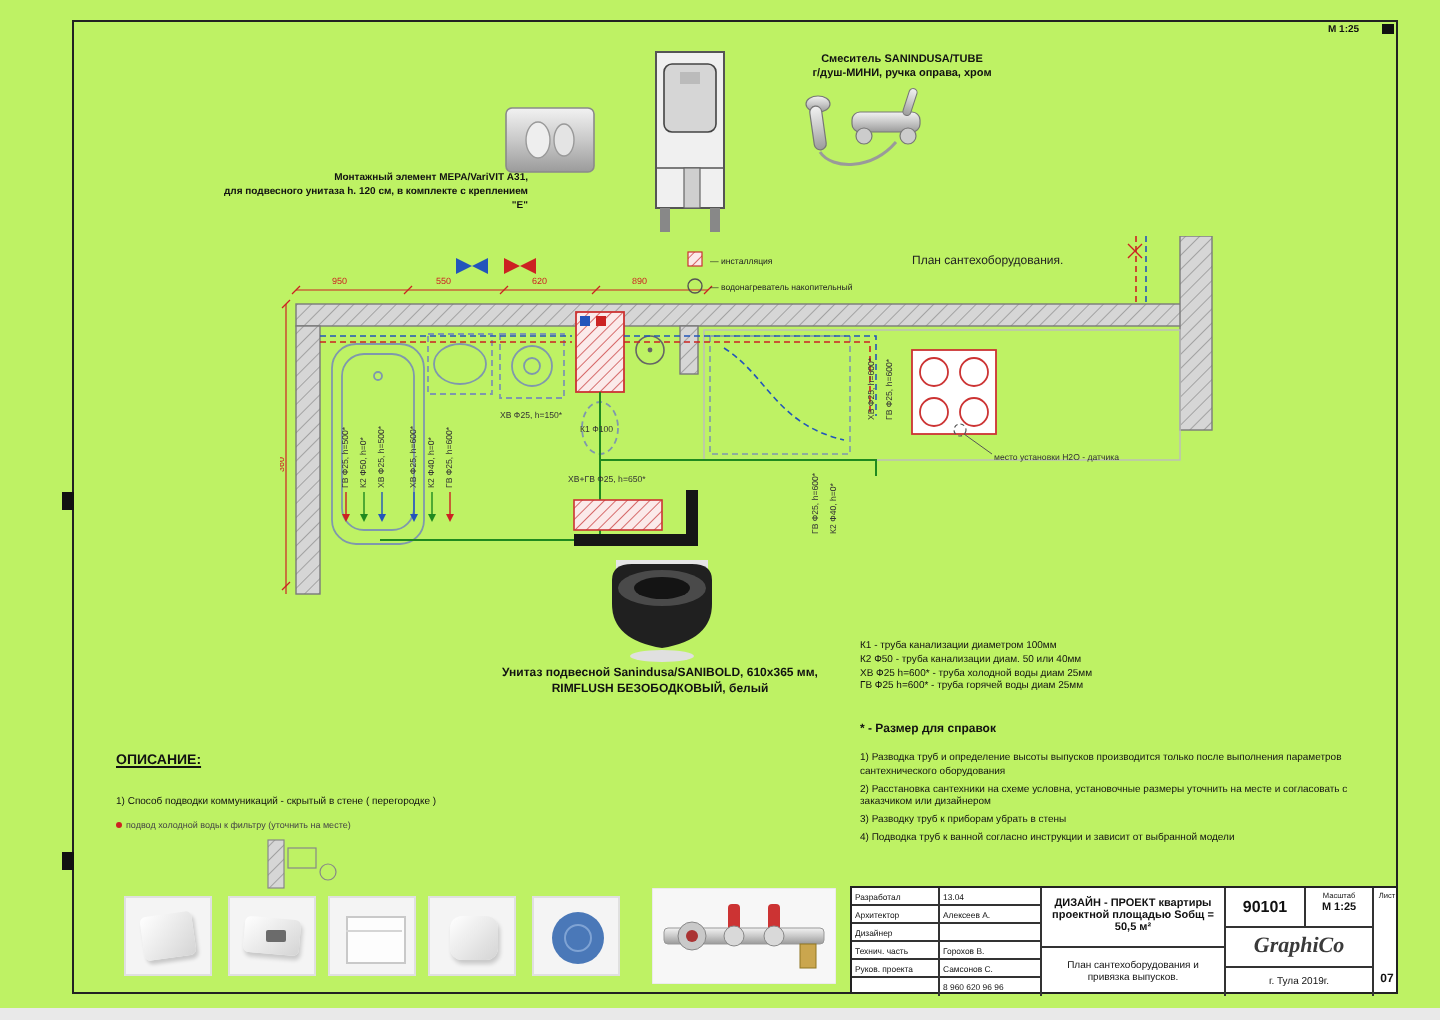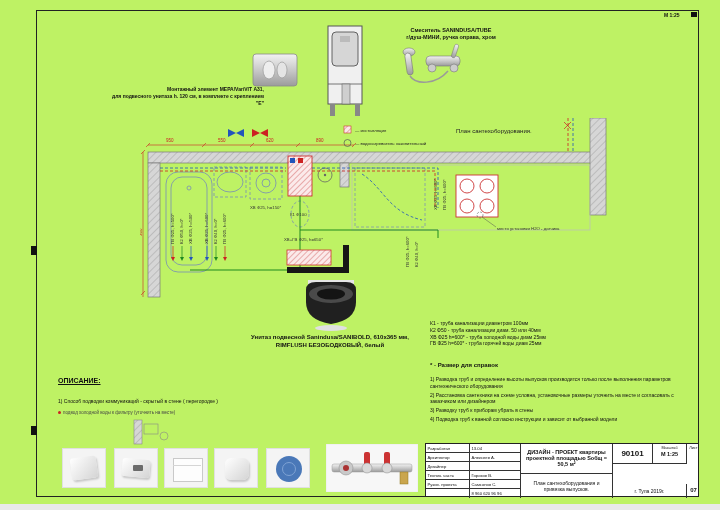--- a/index.html
+++ b/index.html
@@ -321,18 +321,21 @@
       <div class="b" style="font-size:8px;margin-top:5px;">90101</div>
     </div>
     <div class="cell" style="left:227px;top:0;width:34px;height:20px;text-align:center;">
       <div class="t38" style="margin-top:2px;">Масштаб</div>
       <div class="b" style="font-size:5.5px;">М 1:25</div>
     </div>
     <div class="cell" style="left:261px;top:0;width:13px;height:54px;border-right:none;border-bottom:none;text-align:center;">
       <div class="t38" style="margin-top:2px;">Лист</div>
       <div class="b" style="font-size:6px;margin-top:36px;">07</div>
     </div>
+    <div class="cell" style="left:187px;top:20px;width:74px;height:20px;text-align:center;">
+      <div class="logo">GraphiCo</div>
+    </div>
     <div class="cell" style="left:187px;top:40px;width:74px;height:14px;border-bottom:none;text-align:center;">
       <div style="font-size:5px;margin-top:4px;">г. Тула  2019г.</div>
     </div>
   </div>
 
 </div>
 
 </body></html>

